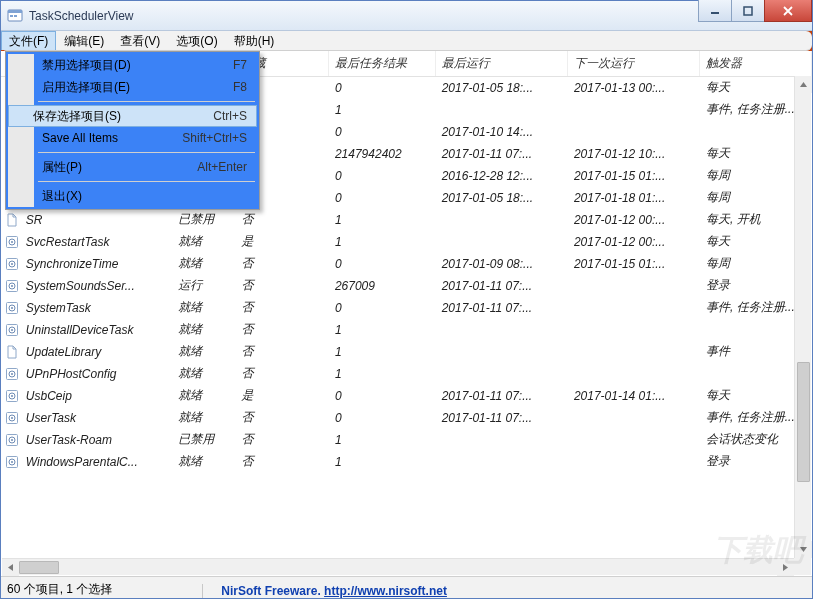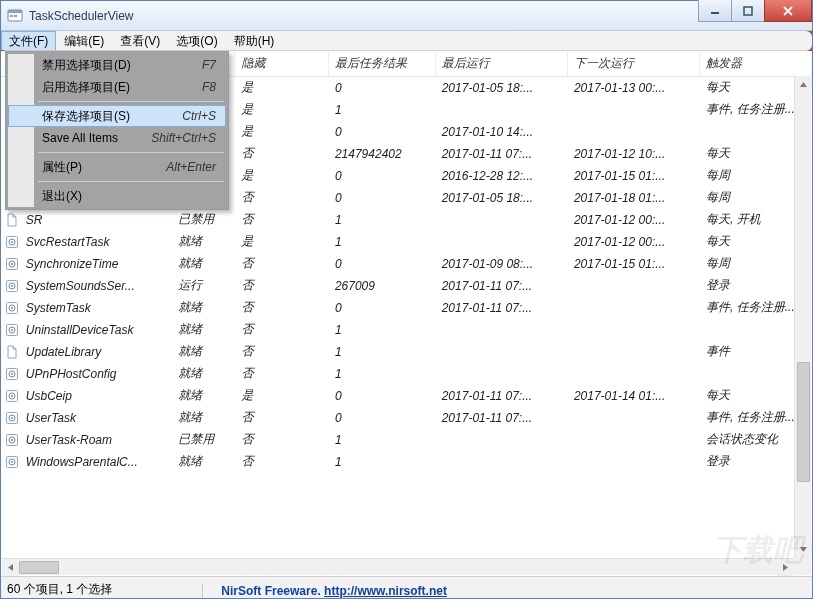--- a/index.html
+++ b/index.html
@@ -66,44 +66,44 @@
   .menu-item.active {
     background:#cde3f8;
     border:1px solid #7eb0e0;
     border-bottom:none;
     padding:1px 7px 0 7px;
   }
   
   .dropdown {
     position:absolute;
     left:5px; top:51px;
-    width:224px;
-    background:#a3a3a3;
+    width:255px;
+    background:#3b82f6;
     border:1px solid #9b9b9b;
     box-shadow:3px 3px 4px rgba(0,0,0,.25);
     z-index:10;
     padding:2px;
   }
   .dd-gutter {
     position:absolute; left:2px; top:2px; bottom:2px;
     width:26px; background:#e9e9e9;
   }
   .dd-item {
     position:relative;
     display:flex; align-items:center;
     height:22px;
     padding-left:34px; padding-right:10px;
     font-size:12px;
   }
-  .dd-item .shortcut { margin-left:auto; color:#333; font-size:12px;font-style:italic;}
+  .dd-item .shortcut { margin-left:auto; color:#333; font-size:12px;}
   .dd-item.selected {
     background:#cde3f8;
     border:1px solid #7eb0e0;
     height:22px;
-    padding-left:33px; padding-right:9px;
+    padding-left:24px; padding-right:9px;
   }
   .dd-sep {
     height:1px; margin:3px 2px 3px 30px;
     background:#cfcfcf;
   }
   
   .table-wrap { flex:1; overflow:hidden; position:relative; background:#fff;}
   .grid {
     width:100%;
     border-collapse:collapse;

